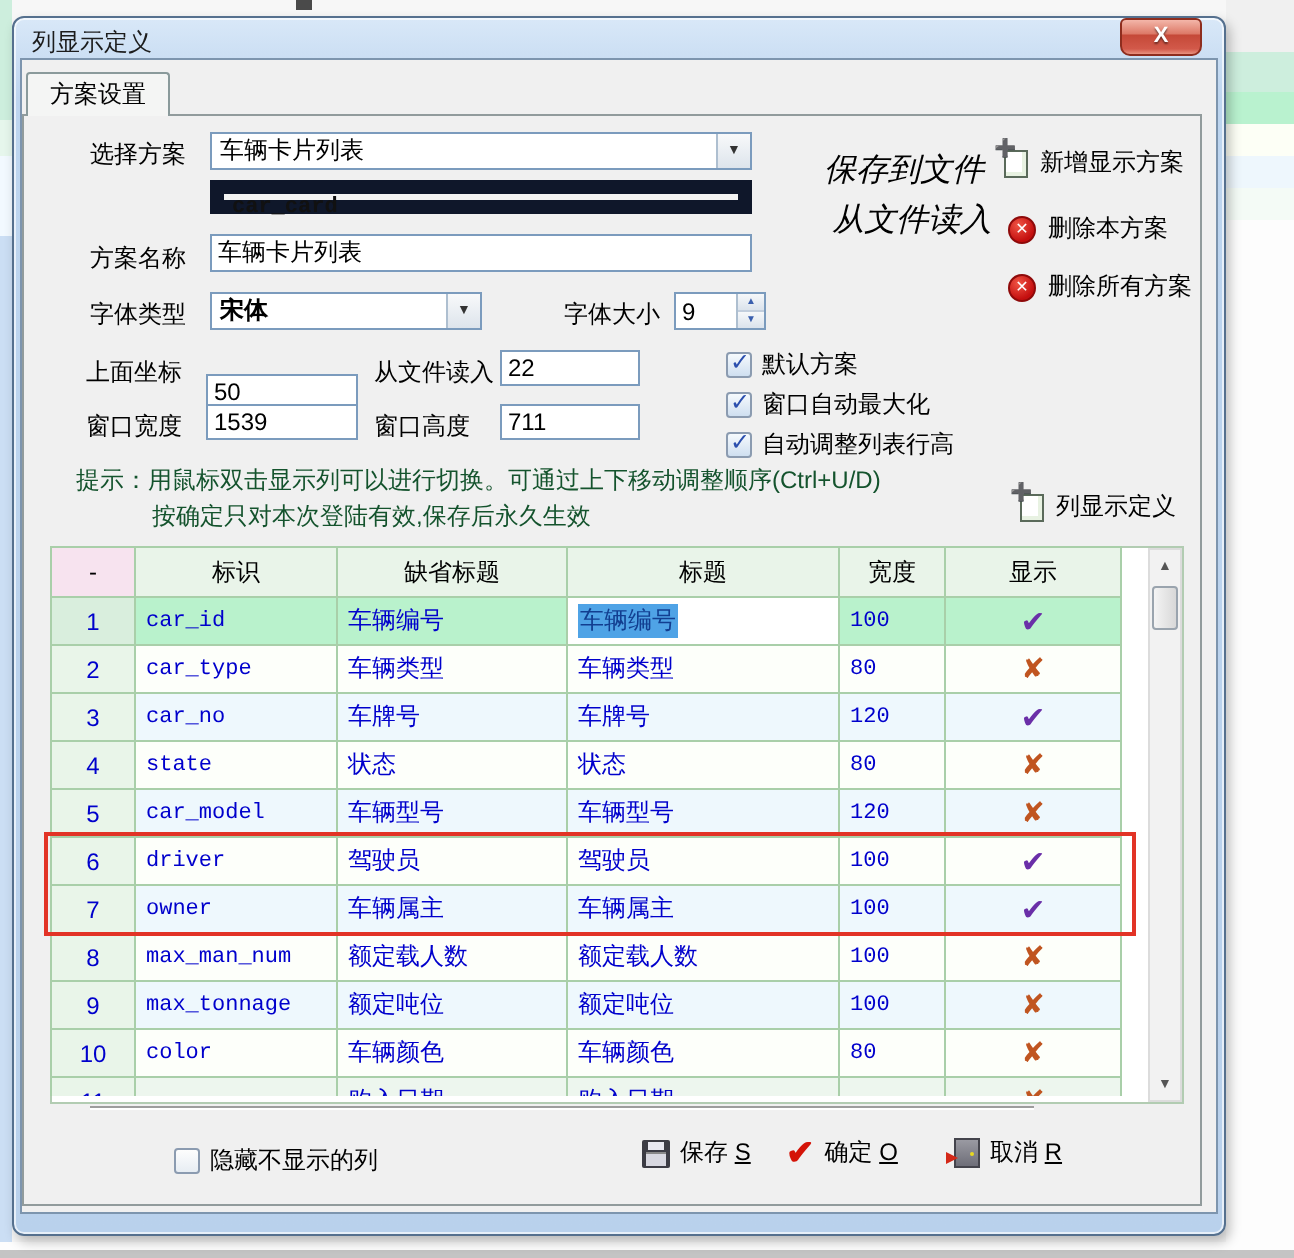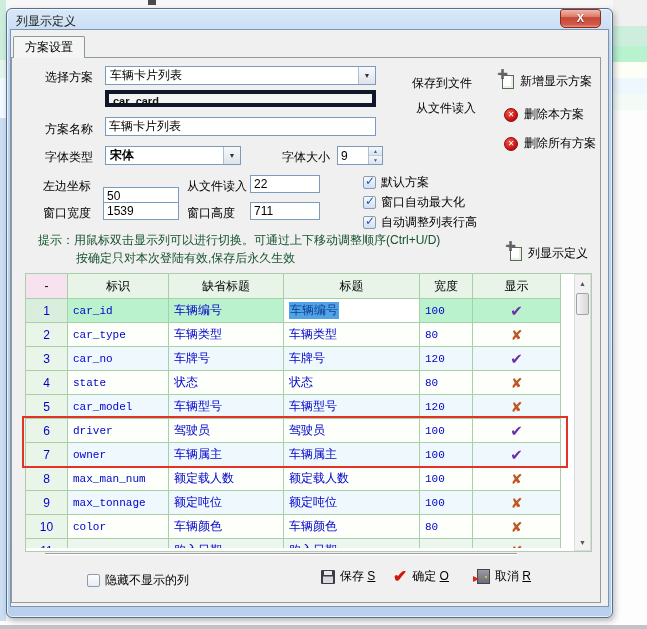--- a/index.html
+++ b/index.html
@@ -38,39 +38,39 @@
   .combo { position:absolute; background:#fff; border:1px solid #7b9bbd; z-index:4; font-size:12px;
     display:flex; align-items:center; padding-left:4px; color:#000; cursor:pointer; }
   .combo .arr { position:absolute; right:0; top:0; bottom:0; width:17px;
     background:linear-gradient(#f8f9fa,#dde4ec); border-left:1px solid #aebfd0;
     display:flex; align-items:center; justify-content:center; }
   .combo .arr::after { content:"▼"; font-size:7px; color:#333; }
 
   .tfield { position:absolute; background:#fff; border:1px solid #7b9bbd; z-index:4; font-size:12px;
     padding:0 3px; color:#000; font-family:"Liberation Sans","DejaVu Sans",sans-serif; }
   input.tfield { outline:none; }
-  .code-field { position:absolute; background:#f3f3f3; border:4px solid #0f172a; z-index:4;
-    font-family:Liberation Sans, sans-serif; font-size:11px; font-weight:bold;
+  .code-field { position:absolute; background:#f3f3f3; border:7px solid #0f172a; z-index:4;
+    font-family:Liberation Mono, monospace; font-size:11px; font-weight:bold;
     padding:1px 4px; color:#111; }
 
   .spin { position:absolute; z-index:4; display:flex; border:1px solid #7b9bbd; background:#fff; }
   .spin input { width:30px; border:none; outline:none; font-size:12px; padding-left:3px; }
   .spin .btns { width:14px; display:flex; flex-direction:column; border-left:1px solid #aebfd0; }
   .spin .btns div { flex:1; background:linear-gradient(#f6f8fa,#dbe3ec); display:flex;
     align-items:center; justify-content:center; font-size:5px; color:#3a5fae; cursor:pointer; }
   .spin .btns div + div { border-top:1px solid #c2cedd; }
 
   .vcheck { position:absolute; display:flex; align-items:center; gap:5px; z-index:4; cursor:pointer; }
   .vcheck .box { width:13px; height:13px; border:1px solid #8b9bb0; border-radius:2px;
     background:linear-gradient(#f6fafd,#cfdff0); position:relative; }
   .vcheck.checked .box::after { content:"✓"; position:absolute; left:1px; top:-3px;
     font-size:12px; font-weight:bold; color:#2b4fae; }
   .vcheck .cap { font-size:12px; color:#000; white-space:nowrap; }
 
-  .link-label { position:absolute; font-size:12px; color:#000; z-index:4; cursor:pointer; white-space:nowrap; }
+  .link-label { position:absolute; font-size:16px; color:#000; z-index:4; cursor:pointer; white-space:nowrap;font-style:italic; }
 
   .icon-btn { position:absolute; display:flex; align-items:center; gap:6px; z-index:4; cursor:pointer; }
   .icon-btn .cap { font-size:12px; color:#000; white-space:nowrap; }
 
   .doc-icon { width:12px; height:14px; background:#fff; border:1px solid #5a6a5a; position:relative;
     box-shadow:inset -2px -2px 0 #e8f2e2; }
   .doc-icon::before { content:"➕"; position:absolute; left:-6px; top:-7px; font-size:9px; color:#1238c8; }
   .del-icon { width:14px; height:14px; border-radius:50%; background:radial-gradient(circle at 35% 30%,#f05545,#c40f0f 70%);
     border:1px solid #8e0a0a; color:#fff; font-size:8px; font-weight:bold; display:flex;
     align-items:center; justify-content:center; }
@@ -182,21 +182,21 @@
   </div>
   <span class="lbl" style="left:282px;top:149px">字体大小</span>
   <div class="spin" style="left:337px;top:146px;height:19px">
     <input value="9" style="">
     <div class="btns">
       <div>▲</div>
       <div>▼</div>
     </div>
   </div>
 
-  <span class="lbl" style="left:43px;top:178px">左边坐标</span>
+  <span class="lbl" style="left:43px;top:178px">上面坐标</span>
   <input class="tfield" style="left: 103px; top: 175px; width: 76px; height: 18px; margin-top: 12px;" value="50">
   <span class="lbl" style="left:187px;top:178px">从文件读入</span>
   <input class="tfield" style="left: 250px; top: 175px; width: 70px; height: 18px;" value="22">
   <span class="lbl" style="left:43px;top:205px">窗口宽度</span>
   <input class="tfield" style="left: 103px; top: 202px; width: 76px; height: 18px;" value="1539">
   <span class="lbl" style="left:187px;top:205px">窗口高度</span>
   <input class="tfield" style="left: 250px; top: 202px; width: 70px; height: 18px;" value="711">
 
   <div class="vcheck checked" style="left: 363px; top: 174px;">
       <span class="box"></span>

